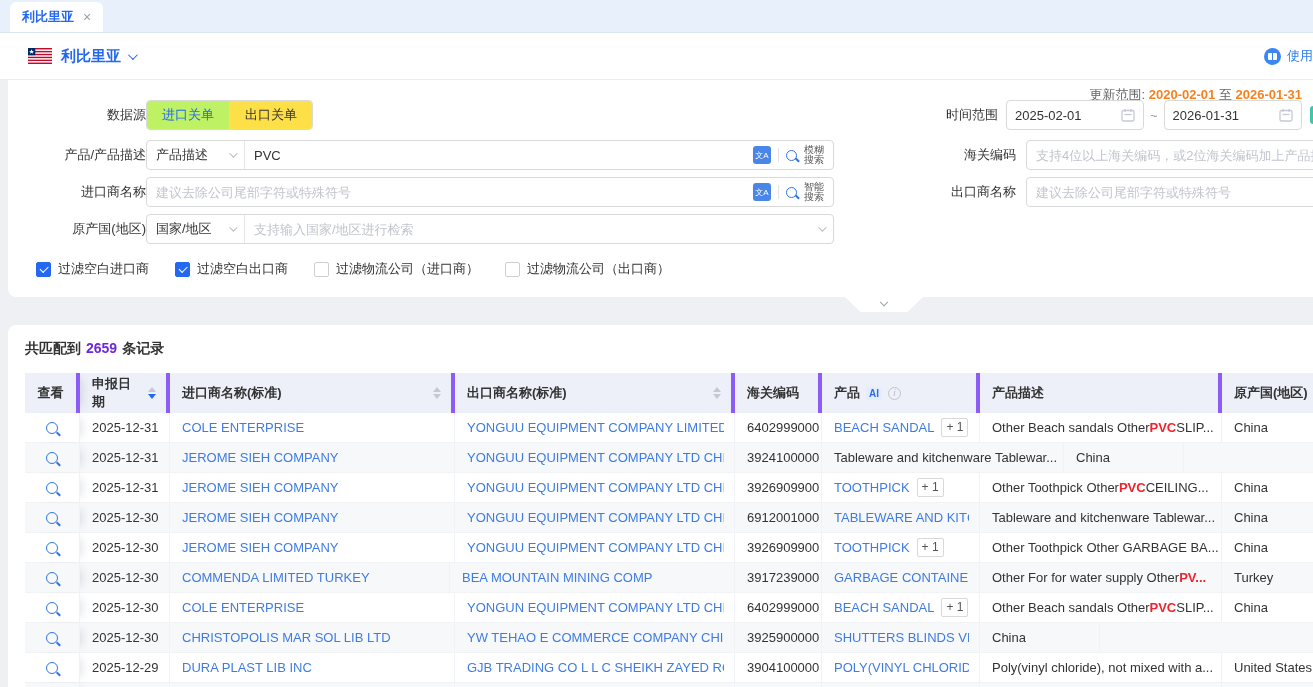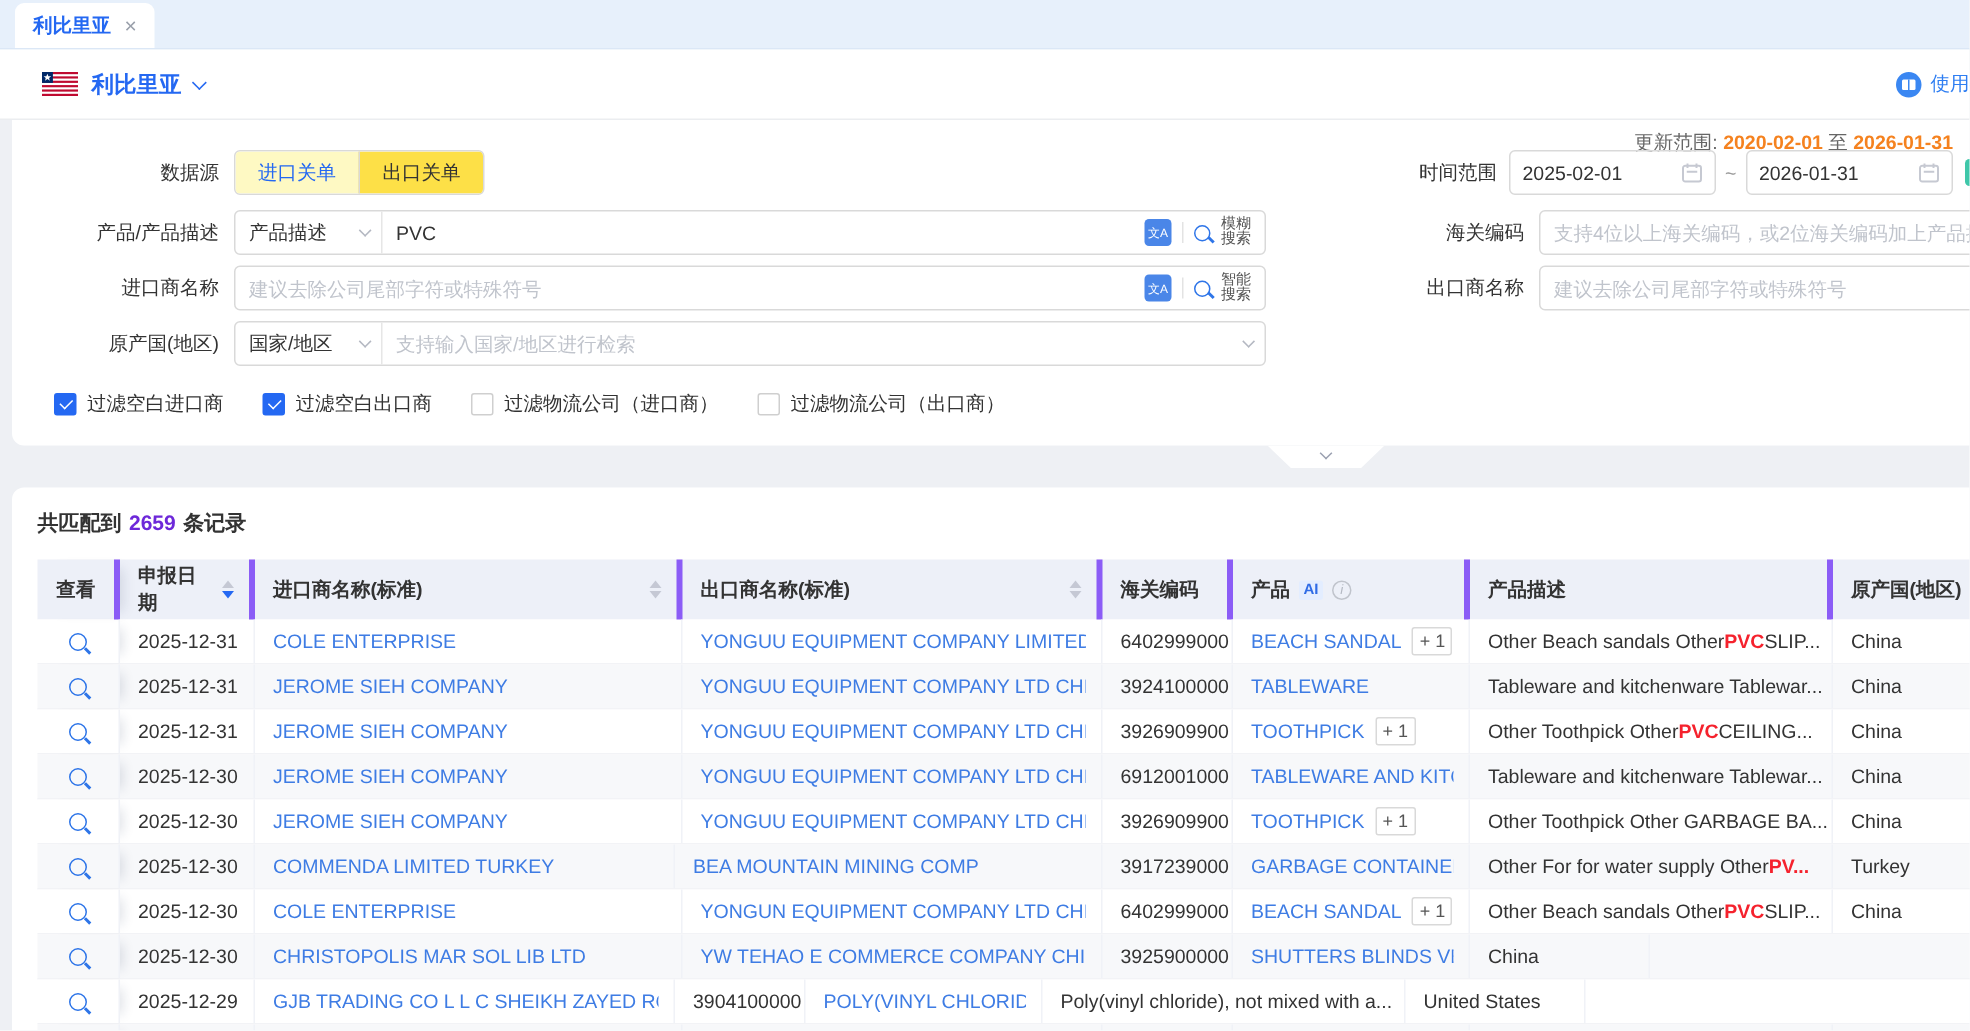--- a/index.html
+++ b/index.html
@@ -28,25 +28,25 @@
                   display: flex; align-items: center; gap: 6px; color: #2e7ef2;
                   font-size: 13px; white-space: nowrap; cursor: pointer; }
   .help-icon { width: 17px; height: 17px; border-radius: 50%; background: #3a87f2;
                display: inline-flex; align-items: center; justify-content: center; position: relative; }
   .help-icon i { display: block; width: 9px; height: 7px; background: #fff; border-radius: 1px; position: relative; }
   .help-icon i::after { content: ""; position: absolute; left: 4px; top: 0; width: 1px; height: 7px; background: #3a87f2; }
   
   .form-card { position: absolute; top: 80px; left: 8px; width: 1320px; height: 217px;
                background: #fff; border-radius: 0 0 8px 8px; }
   .frow { position: absolute; display: flex; align-items: center; }
-  .flabel { width: 126px; text-align: right; margin-right: 10px; color: #333; flex: none; }
+  .flabel { width: 126px; text-align: right; color: #333; flex: none; }
   .seg { display: flex; border: 1px solid #d9d9d9; border-radius: 4px; overflow: hidden; height: 30px; }
   .seg-opt { padding: 0 15px; line-height: 28px; background: #fde047; color: #333; cursor: pointer; }
   .seg-opt + .seg-opt { border-left: 1px solid #d9d9d9; }
-  .seg-opt.active { background: #fef9c3; color: #2468f2; }
+  .seg-opt.active { background: #bef264; color: #2468f2; }
   .group { display: flex; align-items: center; border: 1px solid #d9d9d9; border-radius: 4px;
            height: 30px; width: 688px; background: #fff; }
   .gselect { width: 98px; flex: none; display: flex; align-items: center; justify-content: space-between;
              padding: 0 9px; border-right: 1px solid #e6e6e6; height: 100%; cursor: pointer; }
   .gselect .chev, .gsuffix .chev { width: 6px; height: 6px; border-width: 1.4px; }
   .txt { flex: 1; border: none; outline: none; height: 100%; padding: 0 9px; font-size: 13px;
          color: #333; font-family: inherit; background: transparent; min-width: 0; }
   .txt::placeholder { color: #c0c4cc; }
   .gsuffix { flex: none; display: flex; align-items: center; gap: 7px; padding: 0 9px; }
   .tr-icon { width: 18px; height: 18px; border-radius: 3px; background: #4a86e8; color: #fff;
@@ -361,23 +361,20 @@
             <span class="view-mag"></span>
           </div>
           <div class="td c1">2025-12-31</div>
           <div class="td c2">
             <span class="link">JEROME SIEH COMPANY</span>
           </div>
           <div class="td c3">
             <span class="link">YONGUU EQUIPMENT COMPANY LTD CHIN...</span>
           </div>
           <div class="td c4">3924100000</div>
-          <div class="td c5">
-            <span class="link">TABLEWARE</span>
-          </div>
           <div class="td c6">
             <span>Tableware and kitchenware Tablewar...</span>
           </div>
           <div class="td c7">China</div>
         </div>
         <div class="trow-b">
           <div class="td c0 shadow-col">
             <span class="view-mag"></span>
           </div>
           <div class="td c1">2025-12-31</div>
@@ -499,20 +496,23 @@
           <div class="td c5">
             <span class="link">SHUTTERS BLINDS VE...</span>
           </div>
           <div class="td c7">China</div>
         </div>
         <div class="trow-b">
           <div class="td c0 shadow-col">
             <span class="view-mag"></span>
           </div>
           <div class="td c1">2025-12-29</div>
+          <div class="td c2">
+            <span class="link">DURA PLAST LIB INC</span>
+          </div>
           <div class="td c3">
             <span class="link">GJB TRADING CO L L C SHEIKH ZAYED ROA...</span>
           </div>
           <div class="td c4">3904100000</div>
           <div class="td c5">
             <span class="link">POLY(VINYL CHLORIDE)</span>
           </div>
           <div class="td c6">
             <span>Poly(vinyl chloride), not mixed with a...</span>
           </div>

